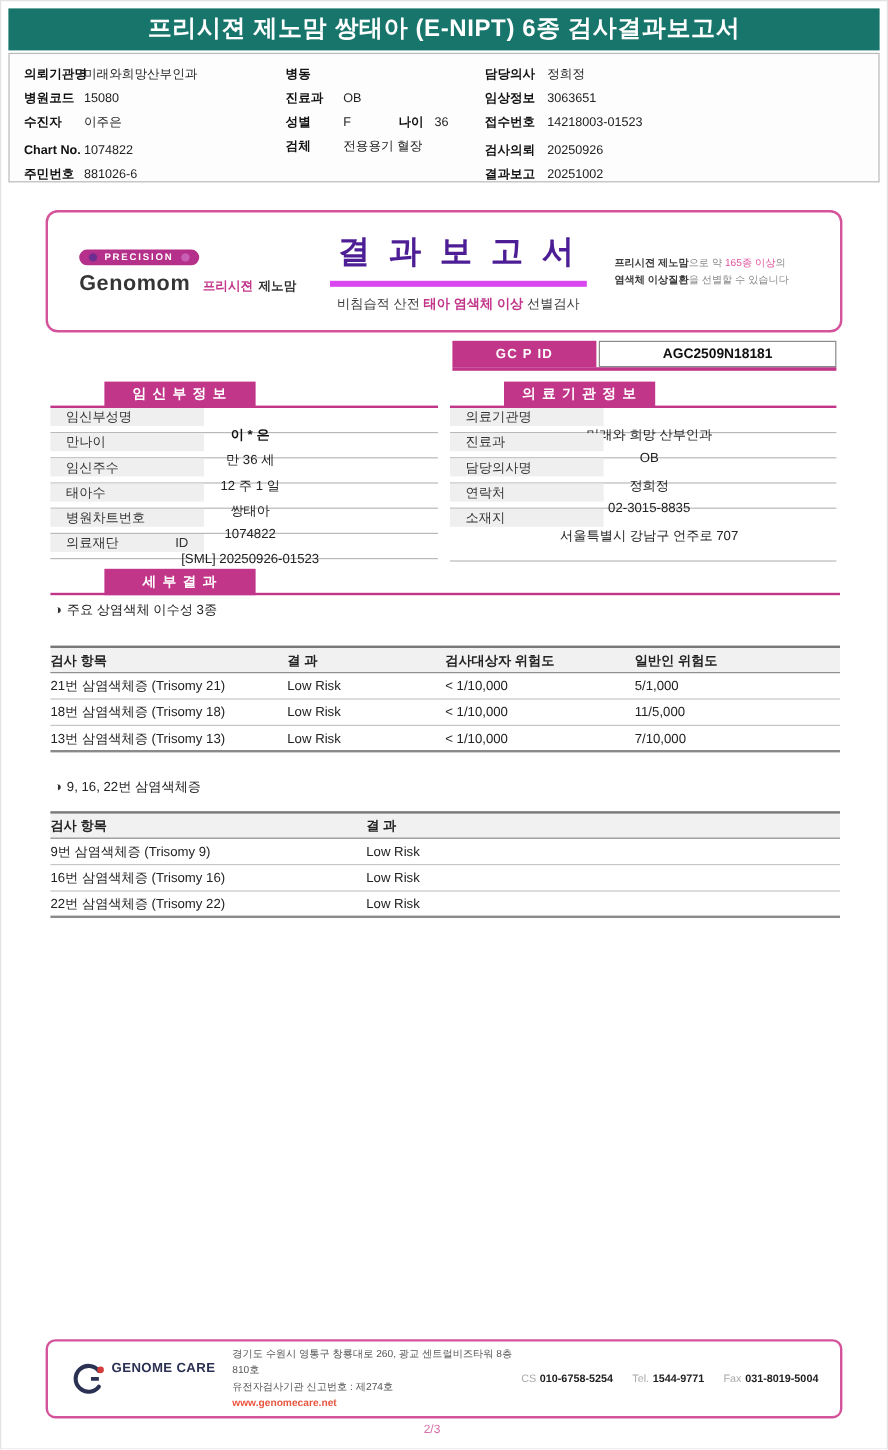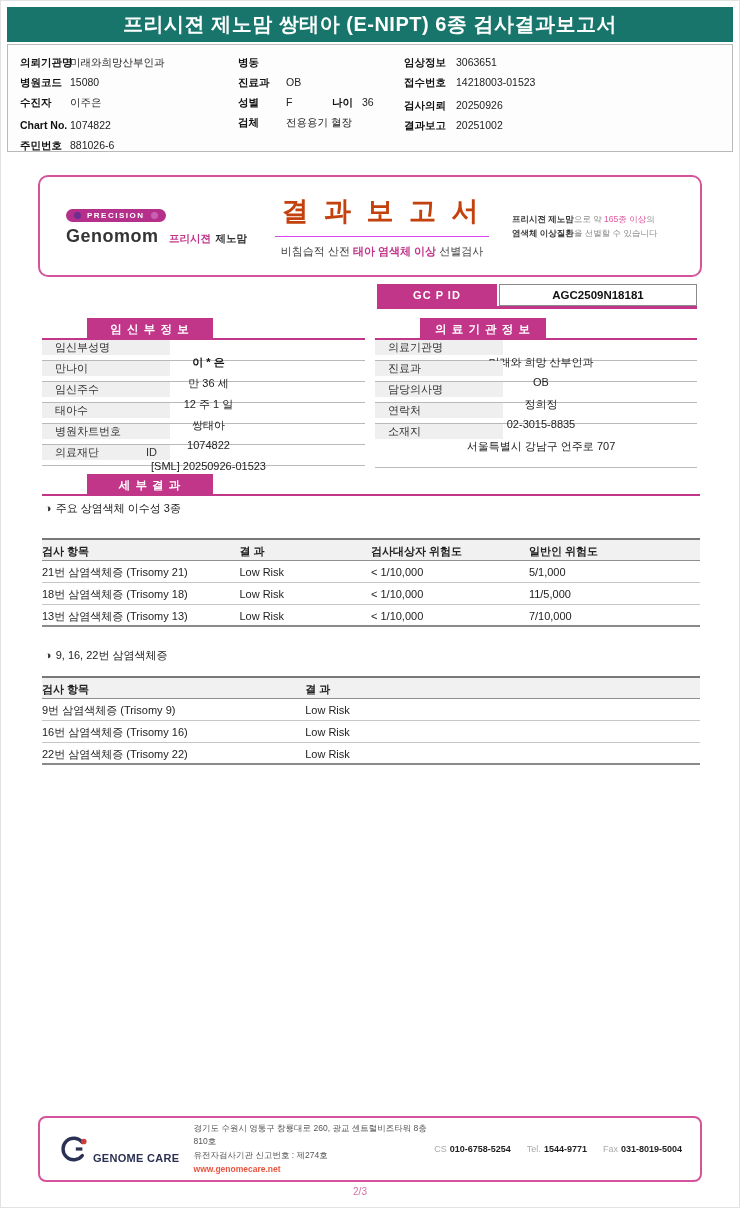--- a/index.html
+++ b/index.html
@@ -38,22 +38,22 @@
            padding:2px 8px; }
   .badge .btxt { color:#fff; font-size:8px; font-weight:bold; letter-spacing:1.5px; margin:0 6px; }
   .bdot { width:7px; height:7px; border-radius:50%; display:inline-block; }
   .bdot-l { background:#6d2d91; }
   .bdot-r { background:#c95fb5; }
   .brandline { margin-top:3px; white-space:nowrap; }
   .brand { font-size:18px; font-weight:bold; color:#353535; letter-spacing:0.5px; }
   .brand-kr-pink { font-size:10.5px; font-weight:bold; color:#c2368a; margin-left:6px; }
   .brand-kr-dark { font-size:10.5px; font-weight:bold; color:#333; }
   .centerblk { flex:1; text-align:center; }
-  .ctitle { display:inline-block; font-size:27px; font-weight:800; color:#c2410c;
-            letter-spacing:4px; padding:0 6px 7px 6px; border-bottom:1px solid #d946ef; }
+  .ctitle { display:inline-block; font-size:27px; font-weight:800; color:#4c1d95;
+            letter-spacing:4px; padding:0 6px 7px 6px; border-bottom:5px solid #d946ef; }
   .csub { margin-top:7px; font-size:11px; color:#3c3c3c; }
   .csub .hi { color:#c2368a; font-weight:bold; }
   .rightblk { width:188px; padding-right:20px; font-size:8.5px; line-height:1.65; color:#8b8b8b; }
   .rightblk b { color:#3a3a3a; }
   .rightblk .pk { color:#e0559e; }
 
   
   .gcpid { position:absolute; left:377px; top:284px; width:320px; height:25px;
            display:flex; border-bottom:3px solid #c2368a; }
   .gcpid .glabel { width:120px; background:#c2368a; color:#fff; font-weight:bold;
@@ -93,21 +93,21 @@
   .rt-row { display:flex; height:22px; line-height:22px; border-bottom:1px solid #c6c6c6; }
   .rt-row:last-child { border-bottom:2px solid #8a8a8a; }
   .cc { text-align:left; }
   .w1{width:30%} .w2{width:20%} .w3{width:24%} .w4{width:26%}
   .v1{width:40%} .v2{width:37%} .v3{width:23%}
 
   
   .footer { position:absolute; left:38px; top:1116px; width:664px; height:66px;
             border:2px solid #d4549c; border-radius:8px; background:#fff;
             display:flex; align-items:center; padding:0 18px; }
-  .flogo { display:flex; align-items:flex-end; width:152px; }
+  .flogo { display:flex; align-items:flex-start; width:152px; }
   .flogo svg { width:30px; height:30px; }
   .fbrand { font-size:11px; font-weight:bold; color:#2b3153; margin-left:5px; letter-spacing:0.3px; }
   .faddr { width:270px; font-size:8.5px; color:#555; line-height:1.6; }
   .fsite { color:#e8553f; font-weight:bold; }
   .fcontacts { margin-left:auto; display:flex; gap:16px; font-size:9px; white-space:nowrap; }
   .fcontacts .cl { color:#aaa; margin-right:3px; }
   .fcontacts .cv { color:#1e1e1e; font-weight:bold; }
 
   .pageno { position:absolute; left:0; top:1186px; width:720px; text-align:center;
             color:#d470a8; font-size:10px; }
@@ -127,20 +127,21 @@
       <div class="prow" style="margin-top:3px"><span class="plabel">Chart No.</span><span class="pvalue">1074822</span></div>
       <div class="prow"><span class="plabel">주민번호</span><span class="pvalue">881026-6</span></div>
     </div>
     <div class="pcol pcol2">
       <div class="prow"><span class="plabel">병동</span><span class="pvalue"></span></div>
       <div class="prow"><span class="plabel">진료과</span><span class="pvalue">OB</span></div>
       <div class="prow"><span class="plabel">성별</span><span class="pvalue pv-w">F</span><span class="plabel2">나이</span><span class="pvalue">36</span></div>
       <div class="prow"><span class="plabel">검체</span><span class="pvalue">전용용기 혈장</span></div>
     </div>
     <div class="pcol pcol3">
+      <div class="prow"><span class="plabel">담당의사</span><span class="pvalue">정희정</span></div>
       <div class="prow"><span class="plabel">임상정보</span><span class="pvalue">3063651</span></div>
       <div class="prow"><span class="plabel">접수번호</span><span class="pvalue">14218003-01523</span></div>
       <div class="prow" style="margin-top:3px"><span class="plabel">검사의뢰</span><span class="pvalue">20250926</span></div>
       <div class="prow"><span class="plabel">결과보고</span><span class="pvalue">20251002</span></div>
     </div>
   </div>
 
   <div class="mainbox">
     <div class="logoblk">
       <span class="badge">

